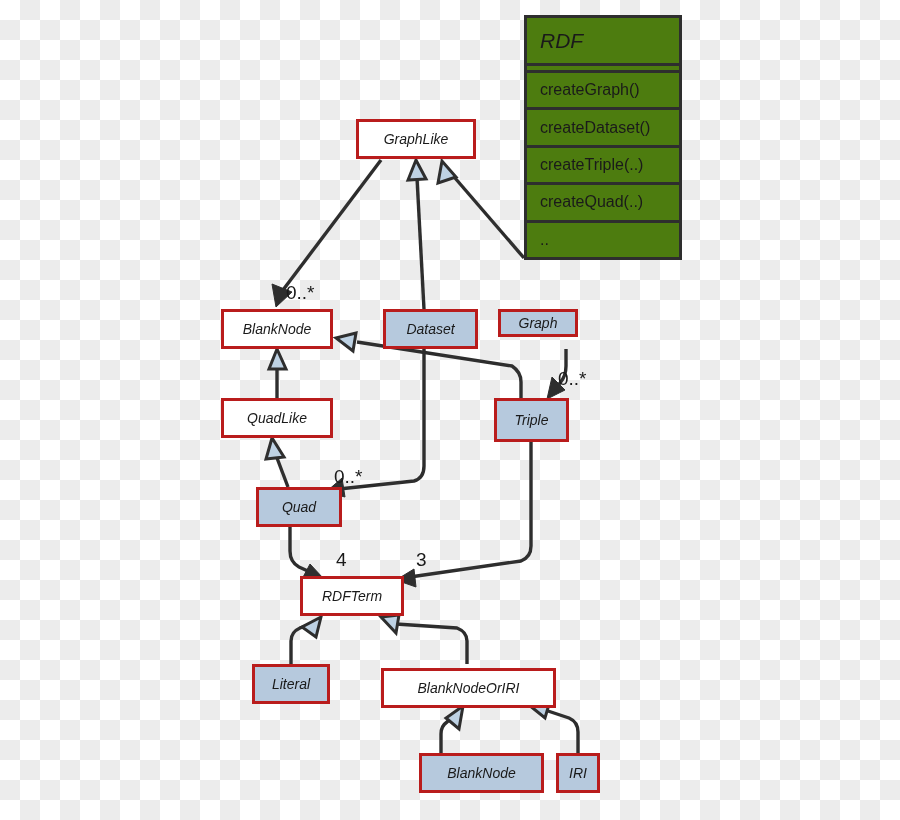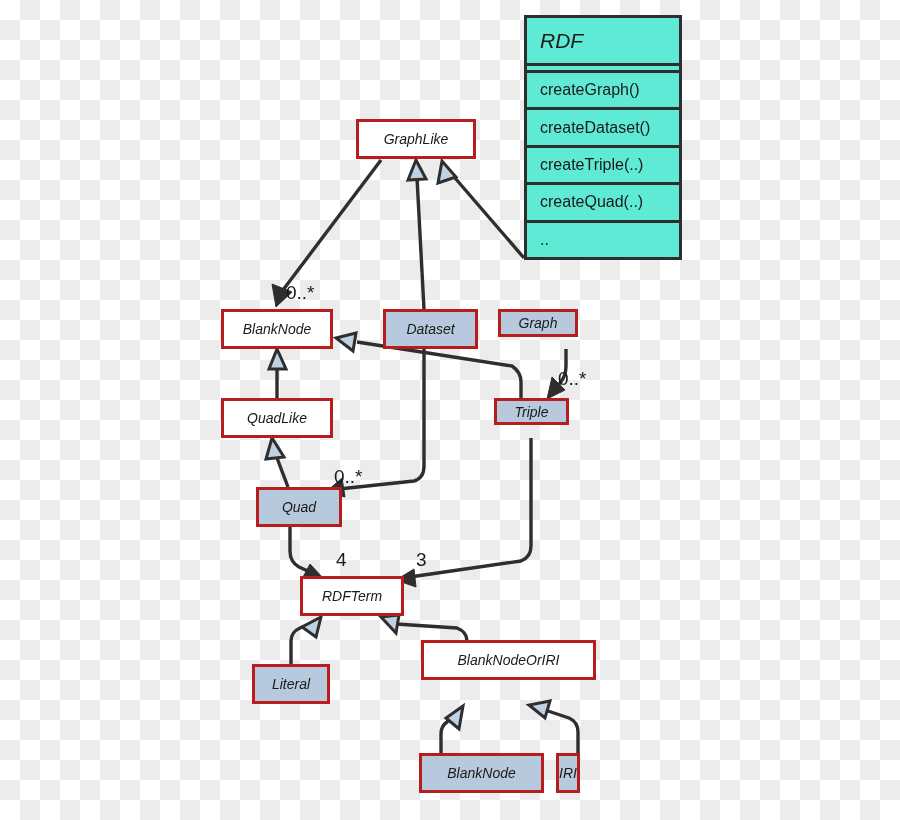--- a/index.html
+++ b/index.html
@@ -45,21 +45,21 @@
     white-space: nowrap;
     line-height: 1;
   }
   .node.iface { background: #ffffff; }
   .node.cls   { background: #b6c9dd; }
 
   .classbox {
     position: absolute;
     box-sizing: border-box;
     border: 3px solid #2e2e2e;
-    background: #5eead4;
+    background: #4d7c0f;
     display: flex;
     flex-direction: column;
     overflow: hidden;
   }
   .classbox .cb-title {
     height: 48px;
     display: flex;
     align-items: center;
     padding-left: 13px;
     font-style: italic;
@@ -214,45 +214,45 @@
   </div>
 
   <div class="node cls" style="left:498px; top:309px; width:80px; height:28px;">
     <span>Graph</span>
   </div>
 
   <div class="node iface" style="left:221px; top:398px; width:112px; height:40px;">
     <span>QuadLike</span>
   </div>
 
-  <div class="node cls" style="left:494px; top:398px; width:75px; height:27px;">
+  <div class="node cls" style="left:494px; top:398px; width:75px; height:44px;">
     <span>Triple</span>
   </div>
 
   <div class="node cls" style="left:256px; top:487px; width:86px; height:40px;">
     <span>Quad</span>
   </div>
 
   <div class="node iface" style="left:300px; top:576px; width:104px; height:40px;">
     <span>RDFTerm</span>
   </div>
 
   <div class="node cls" style="left:252px; top:664px; width:78px; height:40px;">
     <span>Literal</span>
   </div>
 
-  <div class="node iface" style="left:381px; top:640px; width:175px; height:40px;margin-left:40px;">
+  <div class="node iface" style="left:381px; top:668px; width:175px; height:40px;">
     <span>BlankNodeOrIRI</span>
   </div>
 
   <div class="node cls" style="left:379px; top:753px; width:125px; height:40px;margin-left:40px;">
     <span>BlankNode</span>
   </div>
 
-  <div class="node cls" style="left:556px; top:753px; width:24px; height:40px;">
+  <div class="node cls" style="left:556px; top:753px; width:44px; height:40px;">
     <span>IRI</span>
   </div>
 
   <div class="mult" style="left:286px; top:283px;">0..*</div>
 
   <div class="mult" style="left:558px; top:369px;">0..*</div>
 
   <div class="mult" style="left:334px; top:467px;">0..*</div>
 
   <div class="mult" style="left:336px; top:550px;">4</div>

